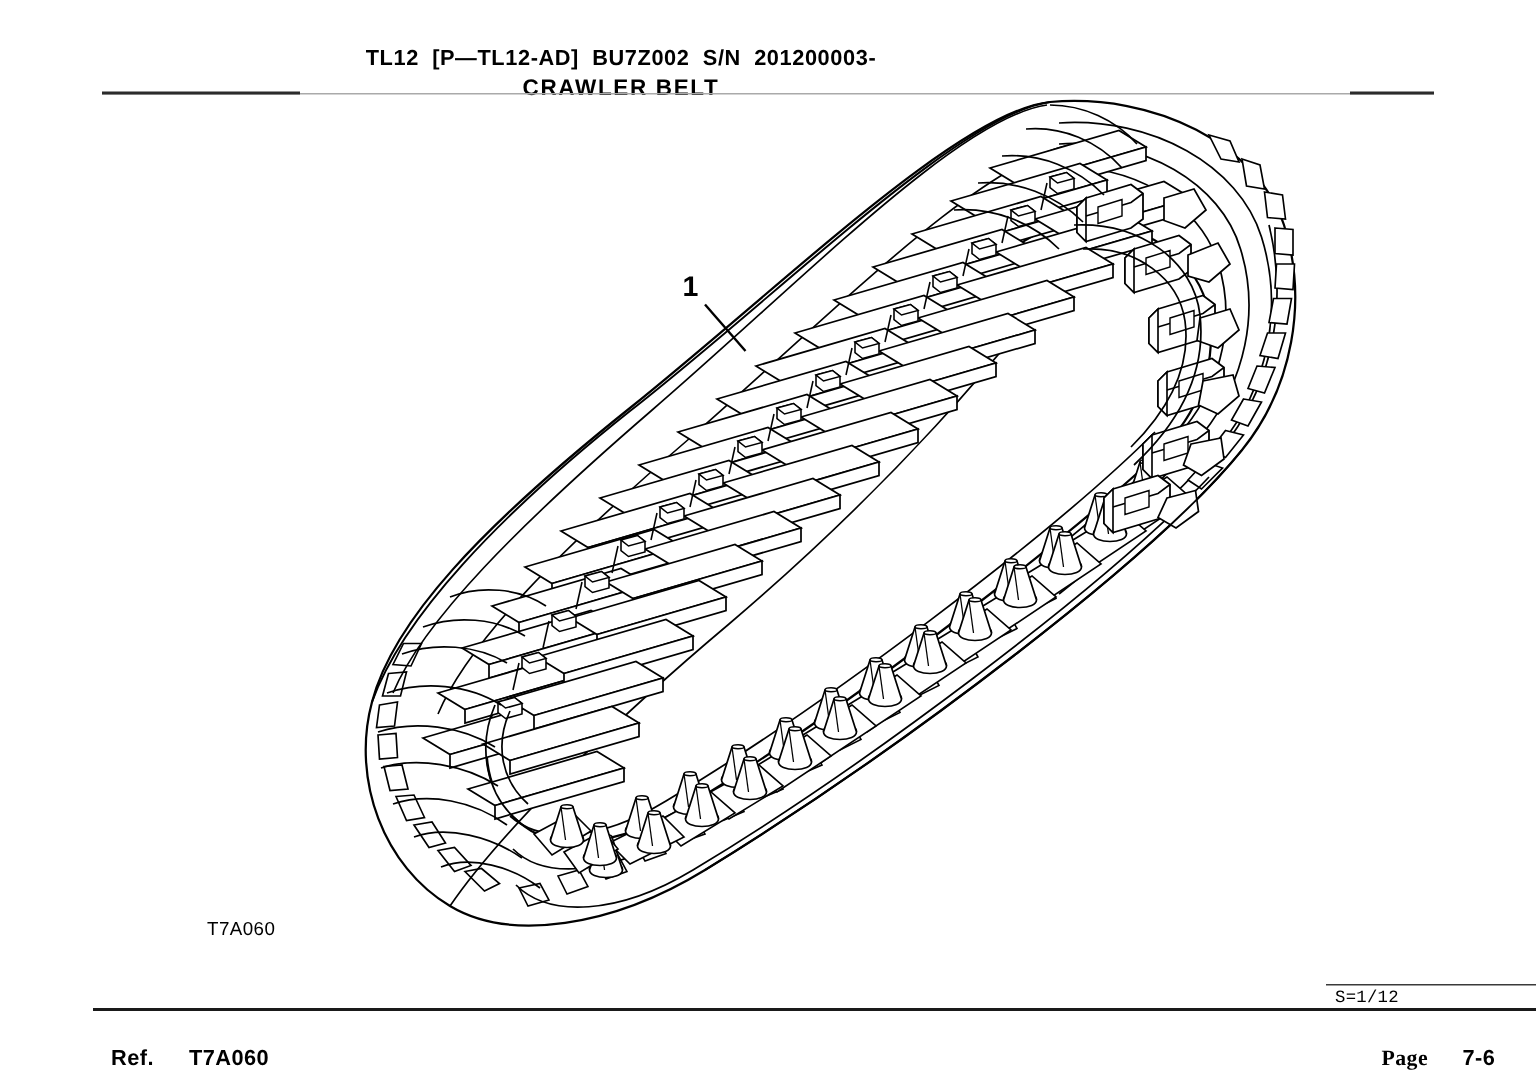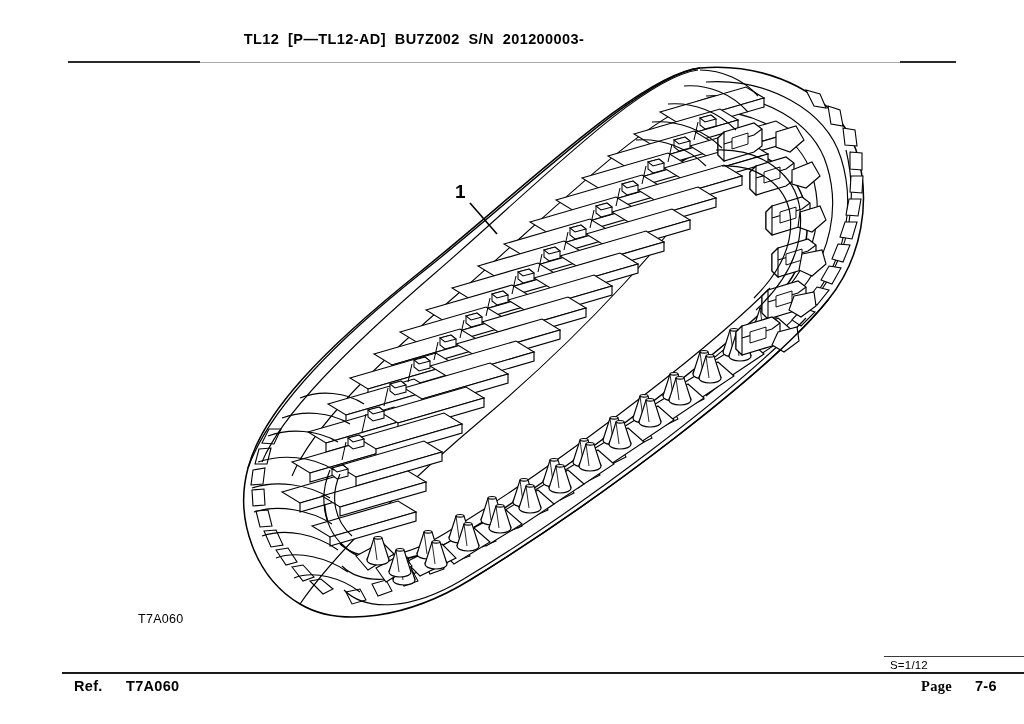--- a/index.html
+++ b/index.html
@@ -60,30 +60,31 @@
   #bot-rule-sub    { left: 884px; top: 656px; width: 140px; height: 1px; background: #3a3a3a; }
 
   
   .ftr {
     position: absolute;
     font-family: "Liberation Sans", sans-serif;
     font-weight: bold;
     font-size: 14.5px;
     letter-spacing: 0.3px;
     white-space: pre;
+    margin-top: 20px;
   }
   #ftr-ref-label { left: 74px;  top: 678px; }
   #ftr-ref-value { left: 126px; top: 678px; }
   #ftr-page-lbl  { left: 921px; top: 678px; font-family: Liberation Serif, serif; }
   #ftr-page-val  { left: 975px; top: 678px; }
   #ftr-scale {
     position: absolute;
     left: 890px;
     top: 659px;
-    font-family: Liberation Sans, sans-serif;
+    font-family: Liberation Mono, monospace;
     font-size: 11.5px;
     font-weight: normal;
     letter-spacing: 0.2px;
     white-space: pre;
   }
 
   
   #drawing-id {
     position: absolute;
     left: 138px;
@@ -115,20 +116,21 @@
     height: 724px;
   }
   #artwork svg { display: block; }
 </style>
 </head>
 <body>
 
 <div id="page">
 
   <div class="hdr-line" id="hdr-model">TL12  [P—TL12-AD]  BU7Z002  S/N  201200003-</div>
+  <div class="hdr-line" id="hdr-title">CRAWLER BELT</div>
 
   <div class="rule-thin" id="top-rule-thin"></div>
   <div class="rule-thick" id="top-rule-left"></div>
   <div class="rule-thick" id="top-rule-right"></div>
 
   <div id="artwork">
     <svg width="1024" height="724" viewBox="0 0 1024 724" xmlns="http://www.w3.org/2000/svg">
       <defs>
 
         <g id="treadbar">

